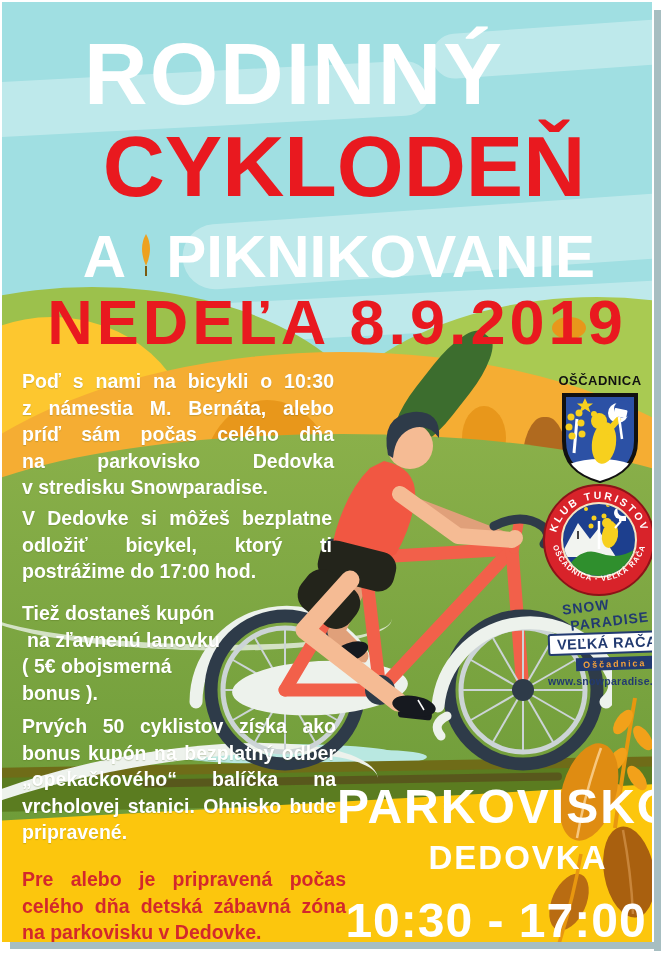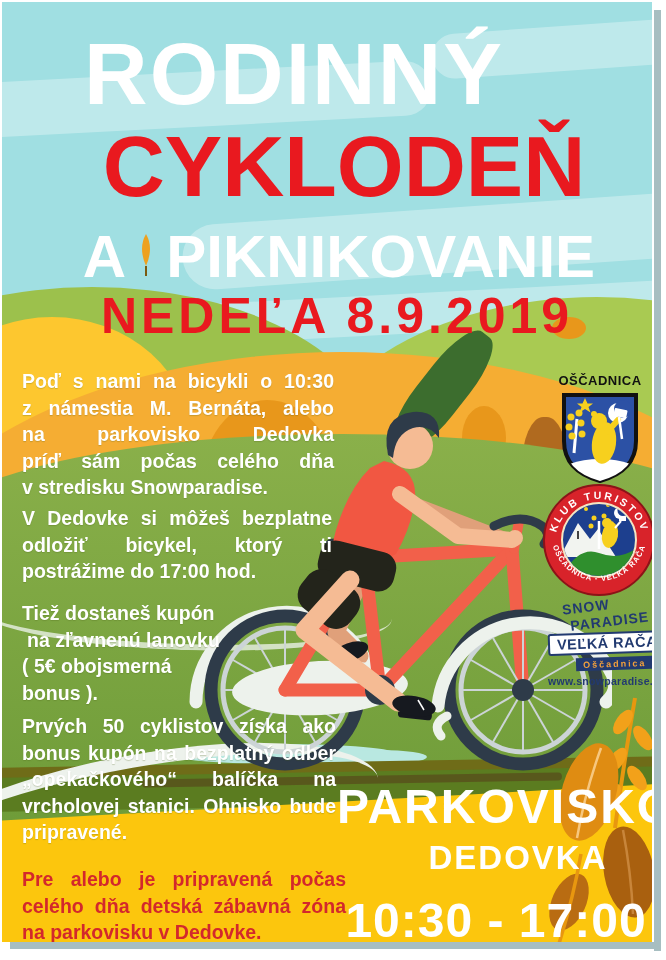--- a/index.html
+++ b/index.html
@@ -11,21 +11,21 @@
   .streak{position:absolute;background:rgba(255,255,255,.32);border-radius:40px;}
   
   .hill{position:absolute;border-radius:50%;}
   
   .tree{position:absolute;}
   
   .title{position:absolute;width:650px;text-align:center;font-weight:bold;line-height:1.04;}
   .t1{top:26px;left:-33px;font-size:88px;color:#ffffff;letter-spacing:2px;}
   .t2{top:120px;left:17px;font-size:86px;color:#e9191f;}
   .t3{top:224px;left:12px;font-size:60px;color:#ffffff;display:flex;justify-content:center;align-items:flex-start;gap:10px;}
-  .date{top:288px;left:10px;font-size:50px;color:#e9191f;letter-spacing:4px;}
+  .date{top:288px;left:10px;font-size:63px;color:#e9191f;letter-spacing:4px;}
   
   .para{position:absolute;left:20px;color:#ffffff;font-weight:bold;font-size:19.5px;line-height:26.5px;
         text-shadow:0 1px 1px rgba(70,90,20,.25);}
   .p1{top:366px;width:312px}.p2{top:503px;width:310px}.p3{top:598px;width:250px}.p4{top:711px;width:314px}
   .kids{top:864px;width:324px;color:#d3282c;text-shadow:none;}
   .jline{text-align:justify;text-align-last:justify;}
   .lline{text-align:right;text-align-last:left;}
   
   .loc{position:absolute;color:#ffffff;font-weight:bold;text-align:center;}
   .loc1{left:335px;top:777px;width:318px;font-size:48px;letter-spacing:2px;}
@@ -270,22 +270,22 @@
         <path d="M10 2 Q18 16 10 34 Q2 16 10 2 Z" fill="#eda11f"></path>
         <line x1="10" y1="34" x2="10" y2="44" stroke="#7a5a10" stroke-width="2"></line>
       </svg>
       <span>PIKNIKOVANIE</span>
     </div>
     <div class="title date">NEDEĽA 8.9.2019</div>
 
     <div class="para p1">
       <div class="jline">Poď s nami na bicykli o 10:30</div>
       <div class="jline">z námestia M. Bernáta, alebo</div>
+      <div class="jline">príď sám počas celého dňa</div>
       <div class="jline">na parkovisko Dedovka</div>
-      <div class="jline">príď sám počas celého dňa</div>
       <div class="lline">v stredisku Snowparadise.</div>
     </div>
     <div class="para p2">
       <div class="jline">V Dedovke si môžeš bezplatne</div>
       <div class="jline">odložiť bicykel, ktorý ti</div>
       <div class="lline">postrážime do 17:00 hod.</div>
     </div>
     <div class="para p3">
       <div class="lline">Tiež dostaneš kupón</div>
       <div class="lline" style="padding-left:5px;">na zľavnenú lanovku</div>

